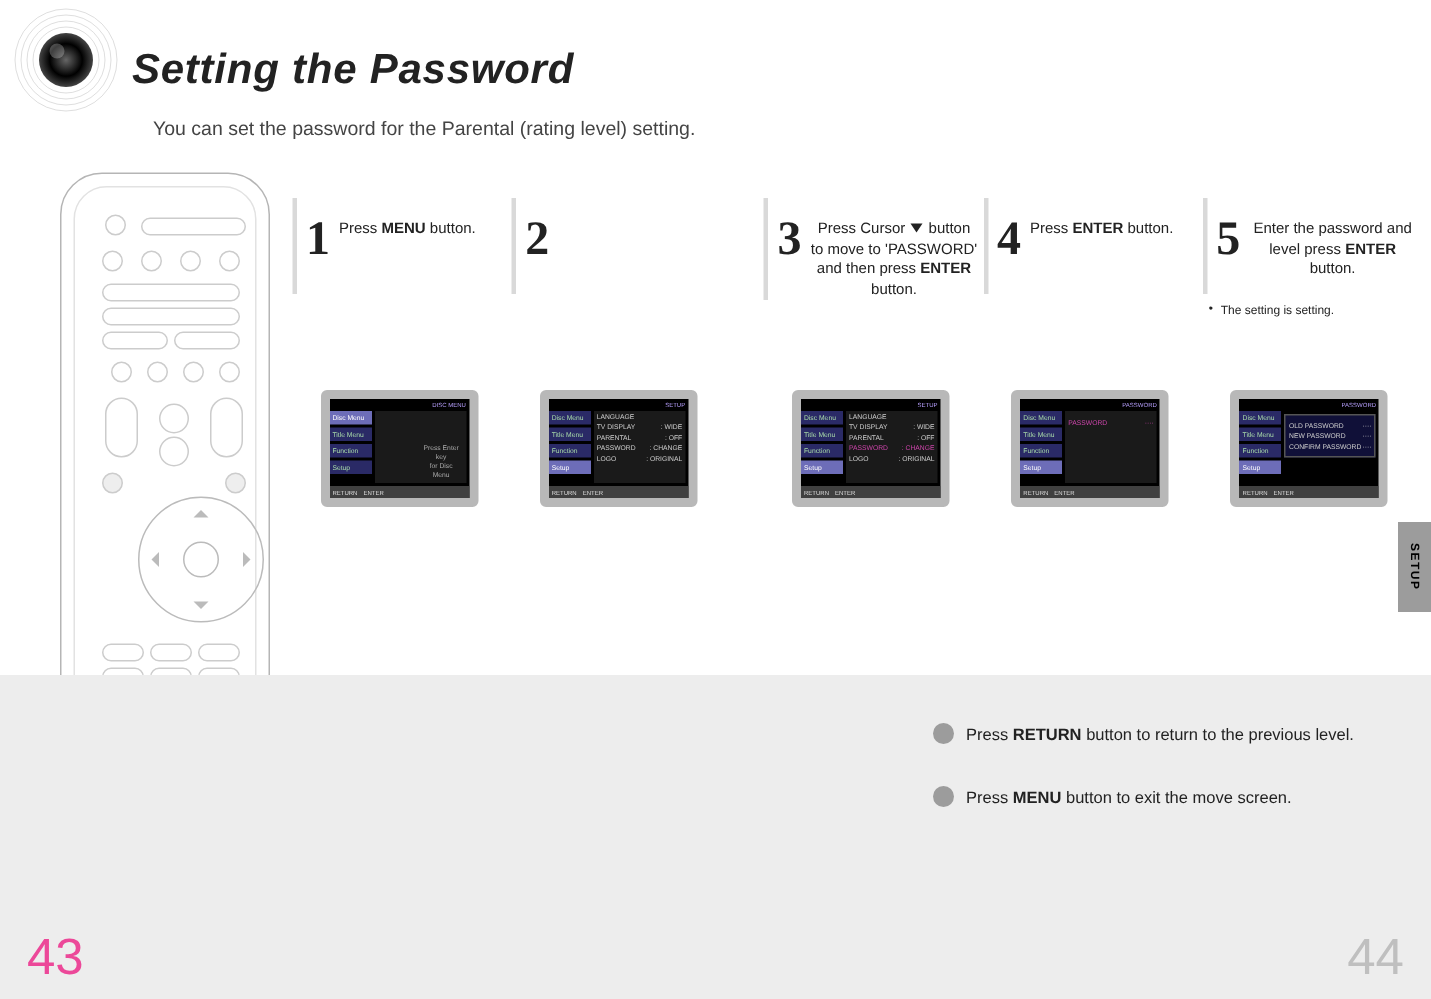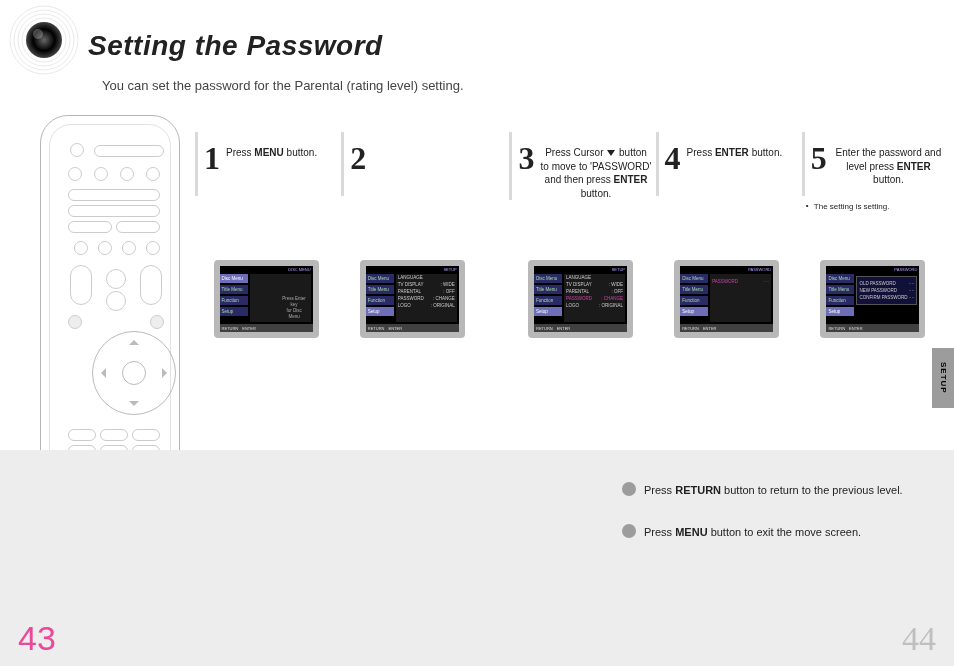--- a/index.html
+++ b/index.html
@@ -221,21 +221,20 @@
     font-size: 34px;
     color: #ec4899;
     font-weight: 300;
   }
   .page-right {
     position: absolute;
     right: 18px; bottom: 8px;
     font-size: 34px;
     color: #bfbfbf;
     font-weight: 300;
-    font-family: Liberation Serif, serif;
   }
 </style>
 </head>
 <body>
 
 <div class="icon-area">
   <svg viewBox="0 0 80 80" width="80" height="80">
     <g stroke="#c8c8c8" stroke-width="0.4" fill="none">
       <circle cx="40" cy="40" r="34"></circle>
         <circle cx="40" cy="40" r="30"></circle>

